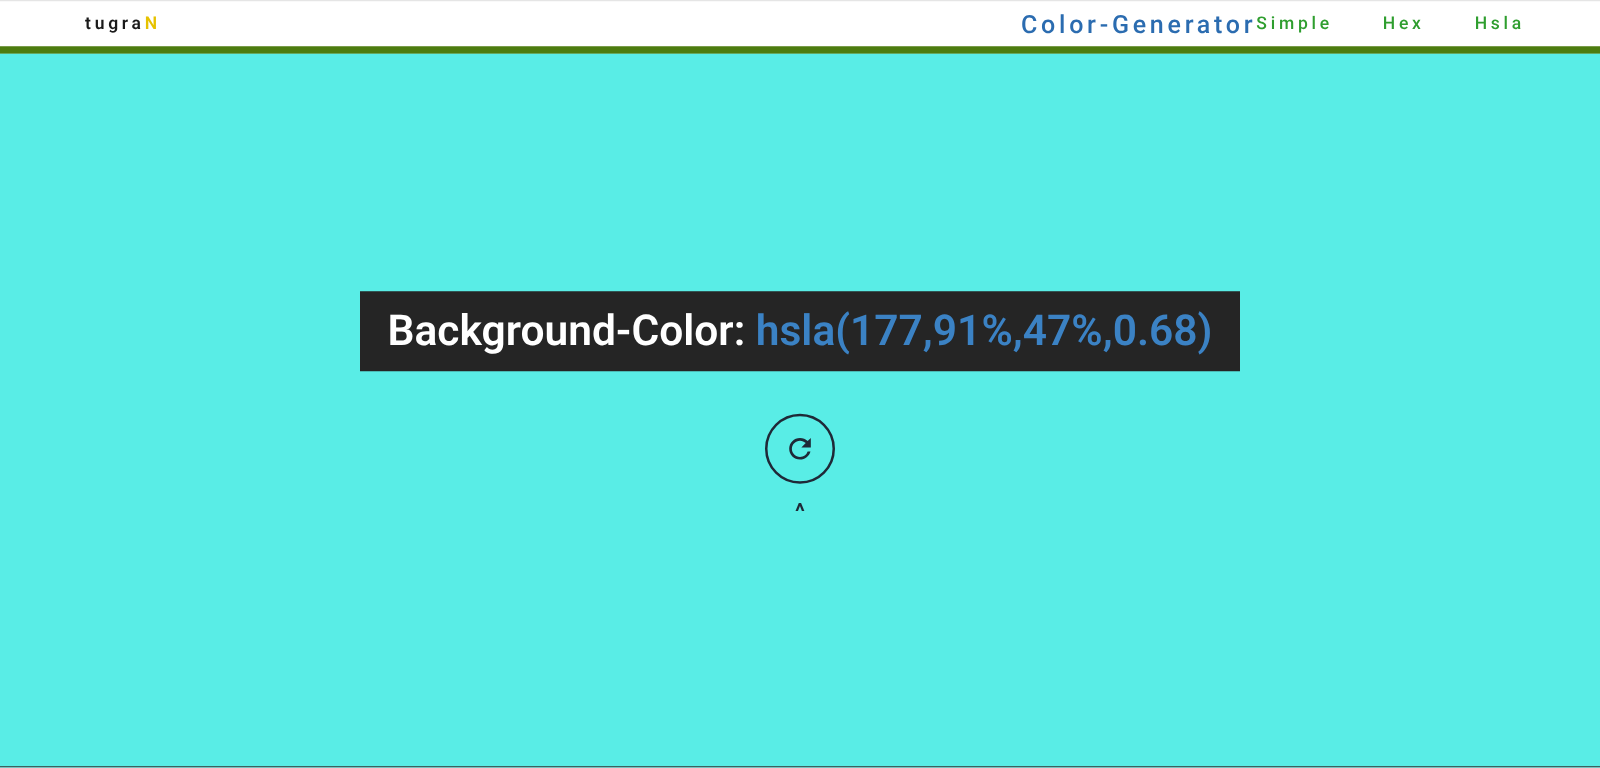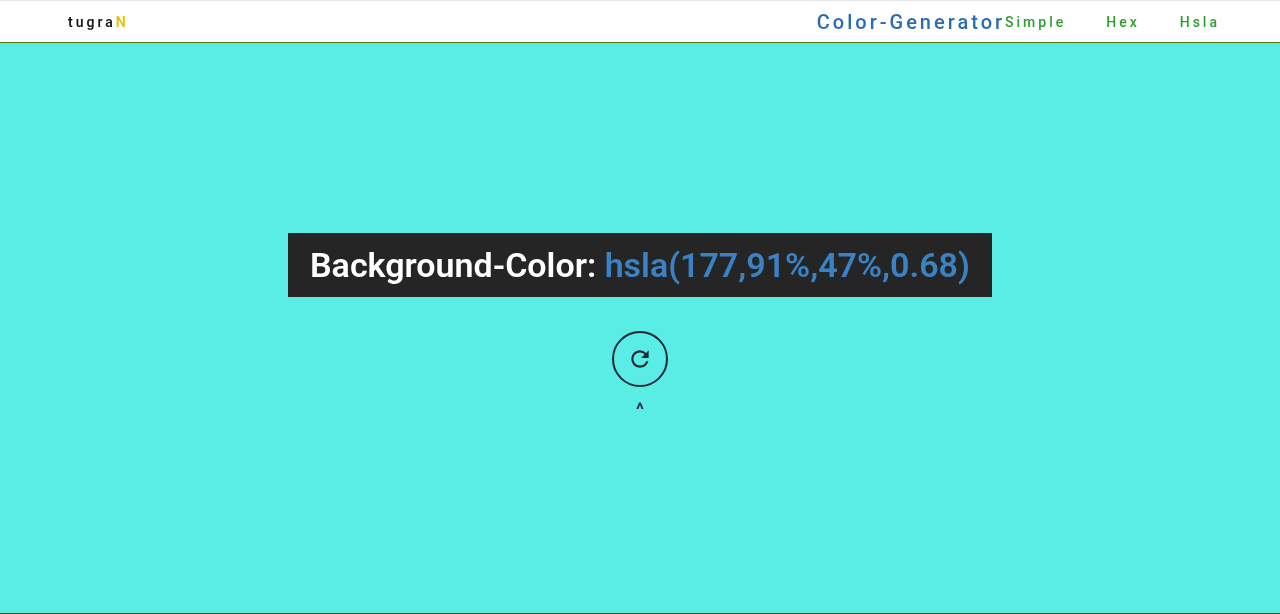--- a/index.html
+++ b/index.html
@@ -10,21 +10,21 @@
     body {
       font-family: -apple-system, BlinkMacSystemFont, 'Segoe UI', Roboto, Helvetica, Arial, sans-serif;
       width: 1280px;
       height: 614px;
       overflow: hidden;
     }
     .header {
       height: 43px;
       background: #ffffff;
       border-top: 1px solid #e5e5e5;
-      border-bottom: 1px solid #4d7c0f;
+      border-bottom: 6px solid #4d7c0f;
       display: flex;
       align-items: center;
       padding: 0 60px 0 68px;
     }
     .logo {
       font-size: 14px;
       font-weight: 600;
       letter-spacing: 3px;
       color: #1a1a1a;
     }

